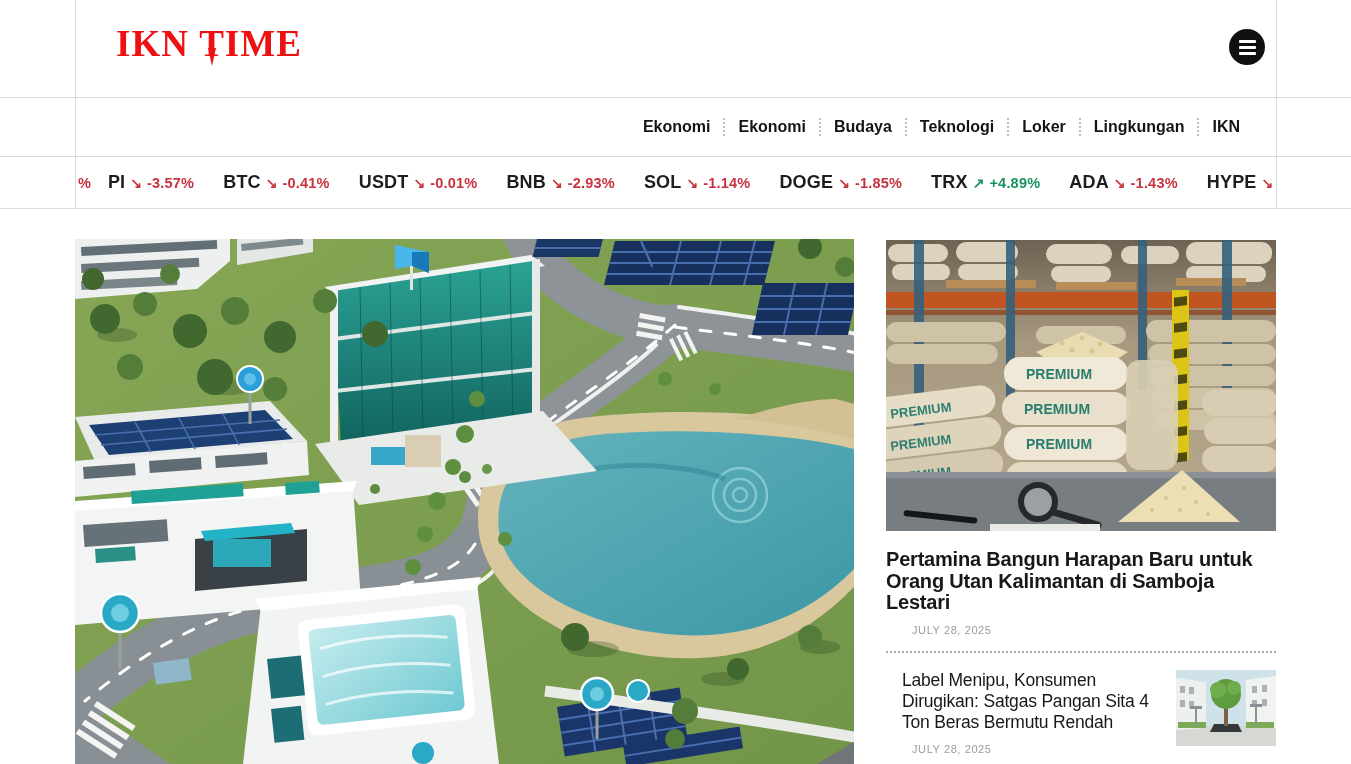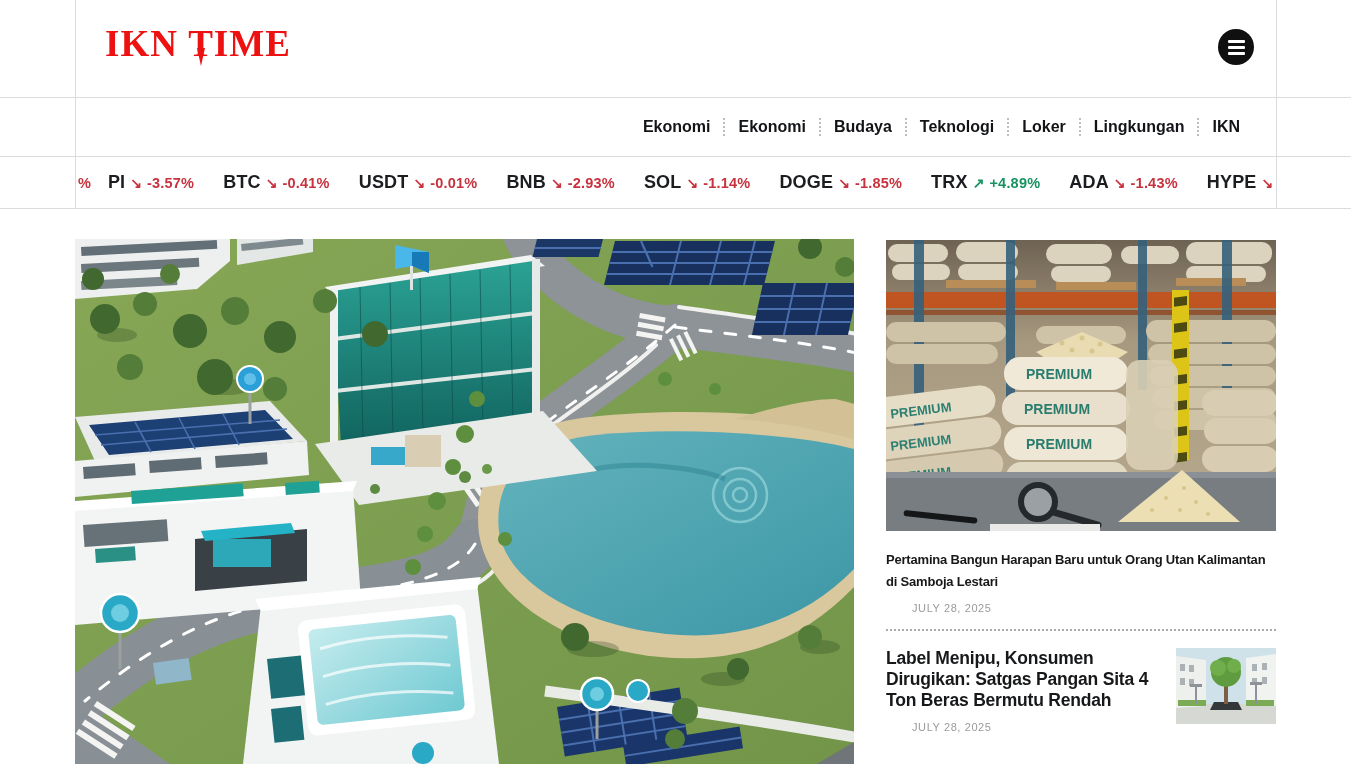--- a/index.html
+++ b/index.html
@@ -5,21 +5,21 @@
   * { margin:0; padding:0; box-sizing:border-box; }
   html,body { background:#fff; }
   body { font-family:"Liberation Sans", sans-serif; }
   .page { position:relative; width:1351px; height:764px; background:#fff; overflow:hidden; }
 
   
   .hline { position:absolute; left:0; right:0; height:1px; background:#dcdcdc; }
   .vline { position:absolute; top:0; width:1px; height:209px; background:#dcdcdc; }
 
   
-  .header { position:absolute; top:0; left:5px; right:0; height:97px; }
+  .header { position:absolute; top:0; left:16px; right:0; height:97px; }
   .logo { position:absolute; left:100px; top:22px; font-family:"Liberation Serif", serif; font-weight:700; font-size:37px; letter-spacing:1px; color:#ee1111; cursor:pointer; }
   .logo .logo-t { position:relative; display:inline-block; }
   .logo .logo-t::after { content:""; position:absolute; left:50%; top:26px; transform:translateX(-50%);
     width:0; height:0; border-left:4px solid transparent; border-right:4px solid transparent; border-top:18px solid #ee1111; }
   .burger { position:absolute; left:1213px; top:29px; width:36px; height:36px; border-radius:50%; background:#101010;
     display:flex; flex-direction:column; justify-content:center; align-items:center; gap:3px; cursor:pointer; }
   .burger i { display:block; width:17px; height:3px; background:#fff; border-radius:1px; }
 
   
   .nav { position:absolute; top:98px; left:0; right:0; height:58px; display:flex; align-items:center; justify-content:flex-end; padding-right:111px;padding-left:7px; }
@@ -37,26 +37,26 @@
   .t-chg { font-size:14.5px; font-weight:700; letter-spacing:.2px; }
   .t-item.down .t-arrow, .t-item.down .t-chg { color:#c7323e; }
   .t-item.up .t-arrow, .t-item.up .t-chg { color:#17935f; }
 
   
   .hero { position:absolute; left:75px; top:239px; width:779px; height:525px; overflow:hidden; cursor:pointer; }
   .hero svg { display:block; }
 
   .sidebar { position:absolute; left:886px; top:240px; width:390px; }
   .s-img { width:390px; height:291px; overflow:hidden; cursor:pointer; }
-  .s-title { margin-top:18px; font-size:13px; line-height:21.5px; font-weight:700; color:#17181a; letter-spacing:-.2px; cursor:pointer; }
+  .s-title { margin-top:18px; font-size:20px; line-height:21.5px; font-weight:700; color:#17181a; letter-spacing:-.2px; cursor:pointer; }
   .s-date { margin-top:10px; font-size:11px; font-weight:500; color:#9b9b9b; letter-spacing:.6px;margin-left:26px; }
   .s-divider { border-top:2px dotted #ababab; margin-top:15px; height:0; }
   .s-row { margin-top:17px; display:flex; gap:16px; }
   .s-row .txt { flex:1; }
-  .s-title2 { font-size:17.5px; line-height:21px; font-weight:700; color:#17181a; letter-spacing:-.2px; cursor:pointer; }
+  .s-title2 { font-size:17.5px; line-height:21px; font-weight:400; color:#17181a; letter-spacing:-.2px; cursor:pointer;margin-left:16px; }
   .s-thumb { width:100px; height:76px; flex:0 0 100px; overflow:hidden; cursor:pointer; }
 </style>
 </head>
 <body>
 
 <div class="page">
 
   <div class="header">
     <div class="logo"><span>IKN </span><span class="logo-t">T</span><span>IME</span></div>
     <div class="burger">

